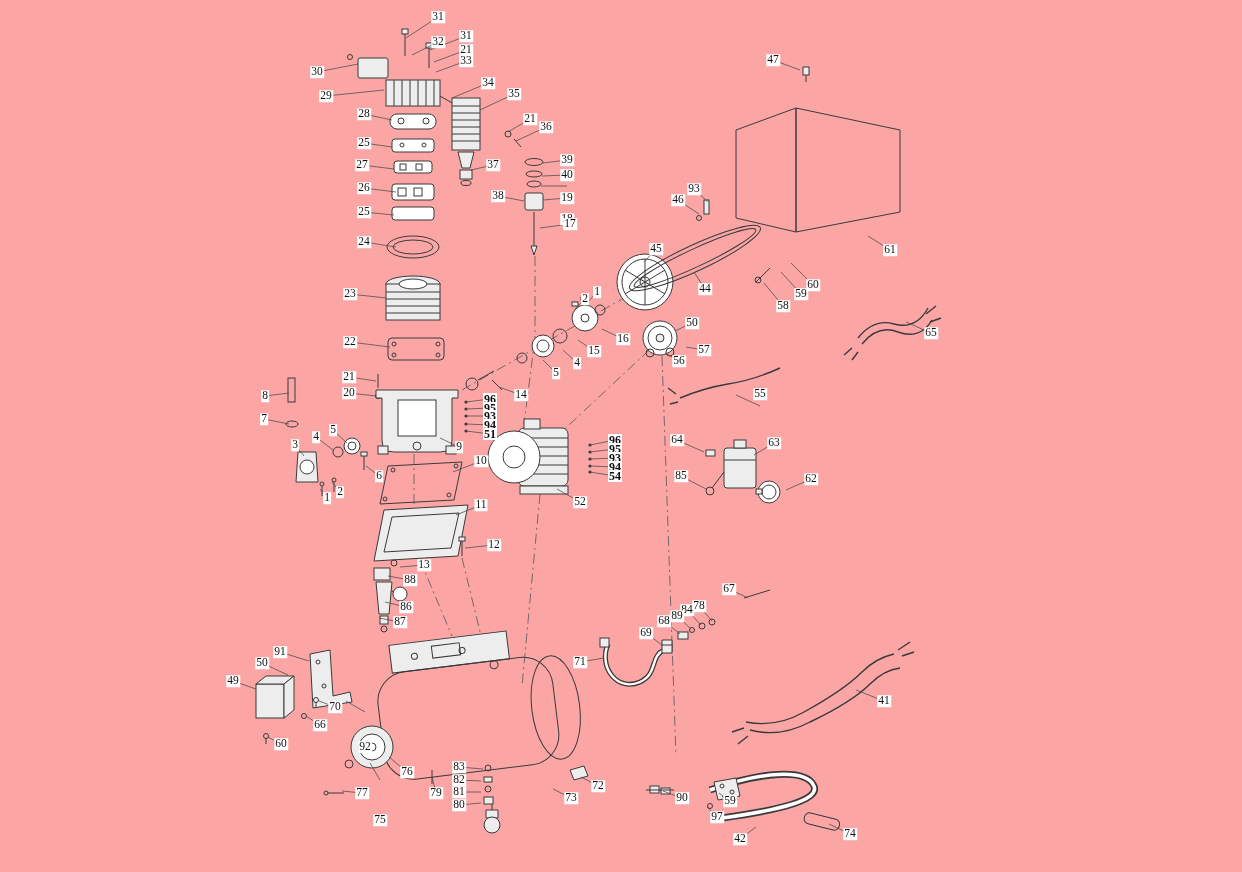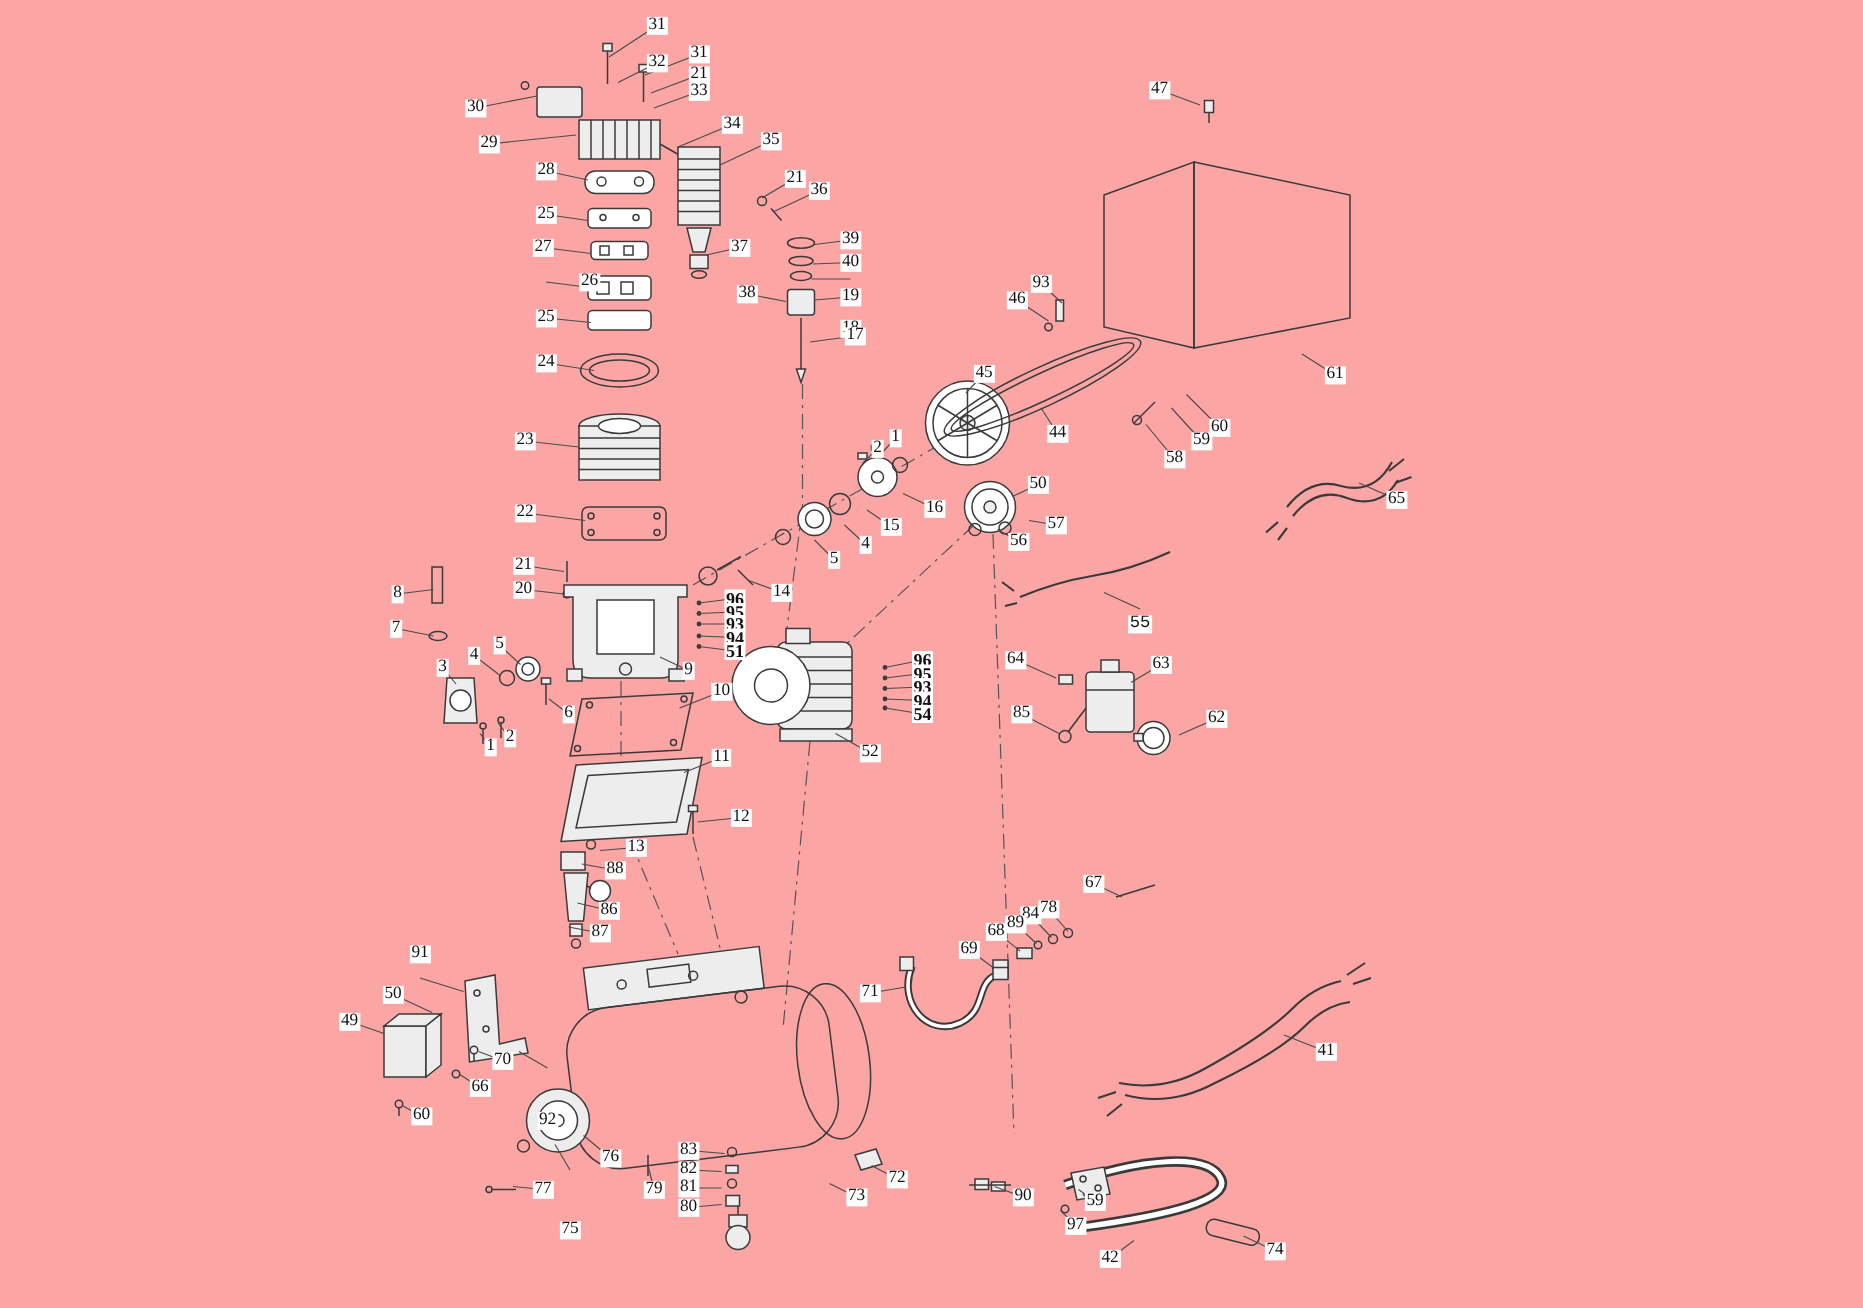--- a/index.html
+++ b/index.html
@@ -507,21 +507,21 @@
       <span class="part-label" style="left: 514px; top: 94px;">35</span>
       <span class="part-label" style="left: 364px; top: 114px;">28</span>
       <span class="part-label" style="left: 530px; top: 119px;">21</span>
       <span class="part-label" style="left: 546px; top: 127px;">36</span>
       <span class="part-label" style="left: 364px; top: 143px;">25</span>
       <span class="part-label" style="left: 362px; top: 165px;">27</span>
       <span class="part-label" style="left: 493px; top: 165px;">37</span>
       <span class="part-label" style="left: 567px; top: 160px;">39</span>
       <span class="part-label" style="left: 567px; top: 175px;">40</span>
       <span class="part-label" style="left: 567px; top: 186px; margin-top: 33px;">18</span>
-      <span class="part-label" style="left: 364px; top: 188px; margin-left: 29px;">26</span>
+      <span class="part-label" style="left: 364px; top: 188px;">26</span>
       <span class="part-label" style="left: 498px; top: 196px;">38</span>
       <span class="part-label" style="left: 567px; top: 198px;">19</span>
       <span class="part-label" style="left: 364px; top: 212px;">25</span>
       <span class="part-label" style="left: 570px; top: 224px;">17</span>
       <span class="part-label" style="left: 364px; top: 242px;">24</span>
       <span class="part-label" style="left: 350px; top: 294px;">23</span>
       <span class="part-label" style="left: 350px; top: 342px;">22</span>
       <span class="part-label" style="left: 349px; top: 377px;">21</span>
       <span class="part-label" style="left: 349px; top: 393px;">20</span>
       <span class="part-label" style="left: 265px; top: 396px;">8</span>
@@ -564,34 +564,34 @@
       <span class="part-label" style="left: 656px; top: 249px;">45</span>
       <span class="part-label" style="left: 705px; top: 289px;">44</span>
       <span class="part-label" style="left: 783px; top: 306px;">58</span>
       <span class="part-label" style="left: 801px; top: 294px;">59</span>
       <span class="part-label" style="left: 813px; top: 285px;">60</span>
       <span class="part-label" style="left: 890px; top: 250px;">61</span>
       <span class="part-label" style="left: 692px; top: 323px;">50</span>
       <span class="part-label" style="left: 704px; top: 350px;">57</span>
       <span class="part-label" style="left: 679px; top: 361px;">56</span>
       <span class="part-label" style="left: 931px; top: 333px;">65</span>
-      <span class="part-label" style="left: 760px; top: 416px; font-family: Liberation Mono, monospace;">55</span>
+      <span class="part-label" style="left: 760px; top: 394px;">55</span>
       <span class="part-label" style="left: 677px; top: 440px;">64</span>
       <span class="part-label" style="left: 774px; top: 443px;">63</span>
       <span class="part-label" style="left: 681px; top: 476px;">85</span>
       <span class="part-label" style="left: 811px; top: 479px;">62</span>
       <span class="part-label" style="left: 729px; top: 589px;">67</span>
       <span class="part-label" style="left: 699px; top: 606px;">78</span>
       <span class="part-label" style="left: 687px; top: 610px;">84</span>
       <span class="part-label" style="left: 677px; top: 616px;">89</span>
       <span class="part-label" style="left: 664px; top: 621px;">68</span>
       <span class="part-label" style="left: 646px; top: 633px;">69</span>
       <span class="part-label" style="left: 580px; top: 662px;">71</span>
       <span class="part-label" style="left: 884px; top: 701px;">41</span>
-      <span class="part-label" style="left: 280px; top: 636px;">91</span>
+      <span class="part-label" style="left: 280px; top: 652px;">91</span>
       <span class="part-label" style="left: 262px; top: 663px;">50</span>
       <span class="part-label" style="left: 233px; top: 681px;">49</span>
       <span class="part-label" style="left: 335px; top: 707px;">70</span>
       <span class="part-label" style="left: 365px; top: 712px; margin-top: 35px;">92</span>
       <span class="part-label" style="left: 320px; top: 725px;">66</span>
       <span class="part-label" style="left: 281px; top: 744px;">60</span>
       <span class="part-label" style="left: 380px; top: 820px;">75</span>
       <span class="part-label" style="left: 407px; top: 772px;">76</span>
       <span class="part-label" style="left: 362px; top: 793px;">77</span>
       <span class="part-label" style="left: 436px; top: 793px;">79</span>

